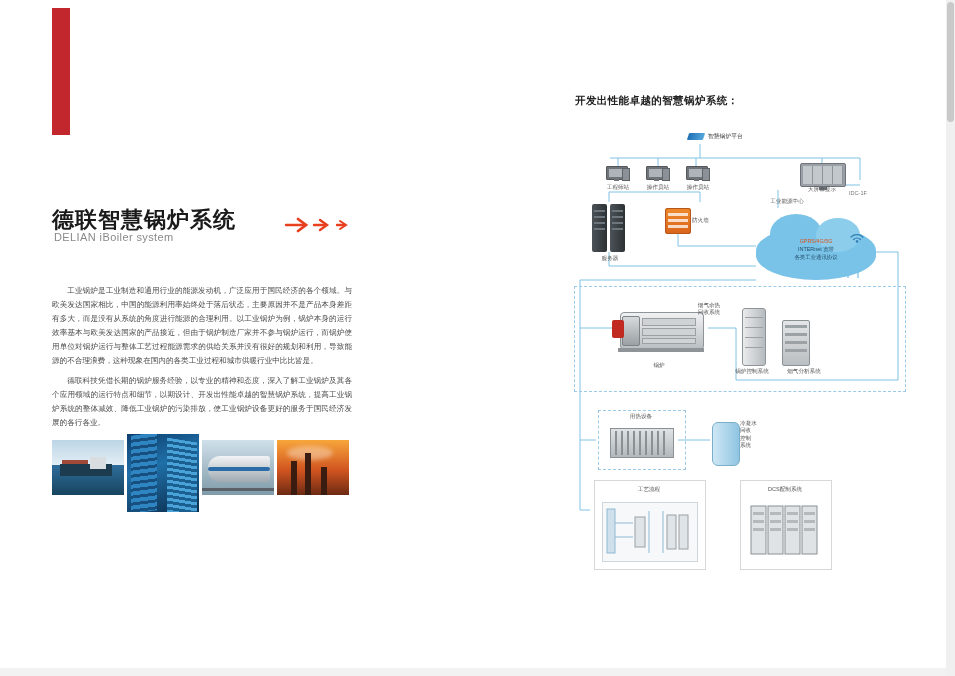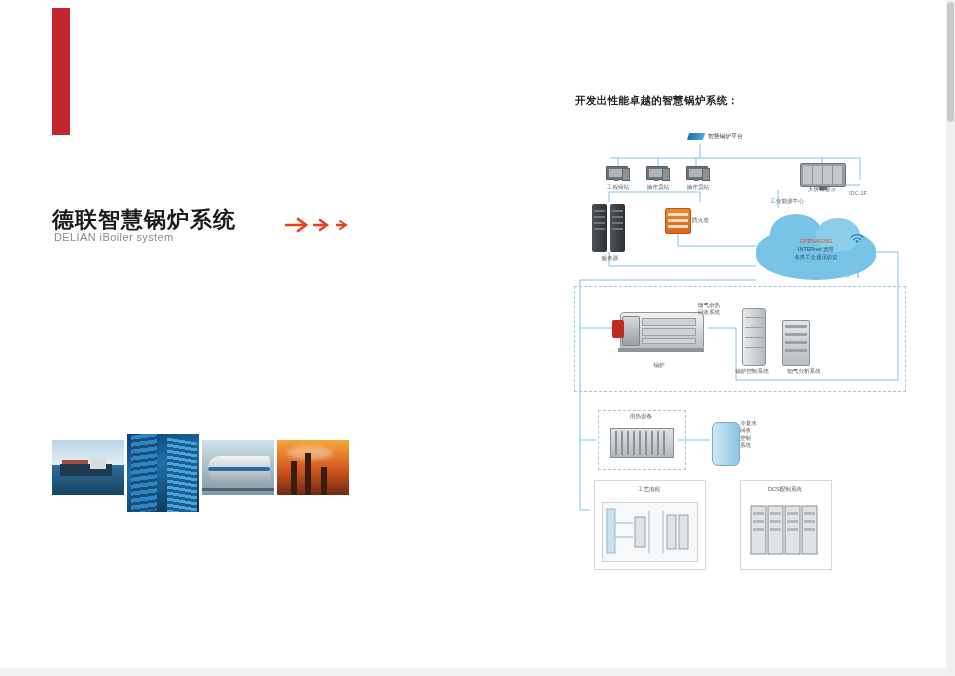--- a/index.html
+++ b/index.html
@@ -149,20 +149,22 @@
           <path d="M2 11 H20"></path>
             <path d="M14 5 L22 11 L14 17" stroke-width="2.8"></path>
           <path d="M30 11 H40"></path>
             <path d="M36 6 L43 11 L36 16" stroke-width="2.4"></path>
           <path d="M53 11 H60"></path>
             <path d="M56 7 L62 11 L56 15" stroke-width="2"></path>
         </g>
       </svg>
     </div>
 
+    <div class="para p1">工业锅炉是工业制造和通用行业的能源发动机，广泛应用于国民经济的各个领域。与欧美发达国家相比，中国的能源利用率始终处于落后状态，主要原因并不是产品本身差距有多大，而是没有从系统的角度进行能源的合理利用。以工业锅炉为例，锅炉本身的运行效率基本与欧美发达国家的产品接近，但由于锅炉制造厂家并不参与锅炉运行，而锅炉使用单位对锅炉运行与整体工艺过程能源需求的供给关系并没有很好的规划和利用，导致能源的不合理浪费，这种现象在国内的各类工业过程和城市供暖行业中比比皆是。</div>
+    <div class="para p2">德联科技凭借长期的锅炉服务经验，以专业的精神和态度，深入了解工业锅炉及其各个应用领域的运行特点和细节，以期设计、开发出性能卓越的智慧锅炉系统，提高工业锅炉系统的整体减效、降低工业锅炉的污染排放，使工业锅炉设备更好的服务于国民经济发展的各行各业。</div>
 
     <div class="photos">
       <div class="photo ph1">
         <div class="sky"></div>
           <div class="sea"></div>
           <div class="cont"></div>
           <div class="hull"></div>
           <div class="sup"></div>
       </div>
       <div class="photo ph2">

